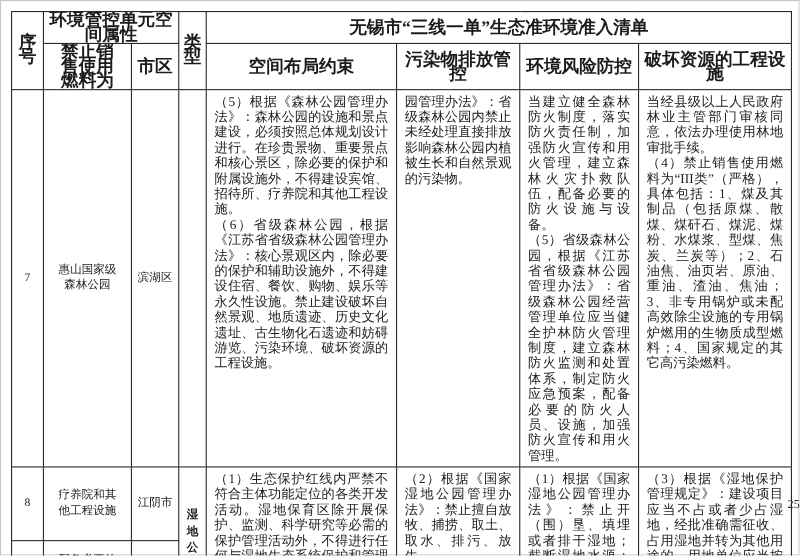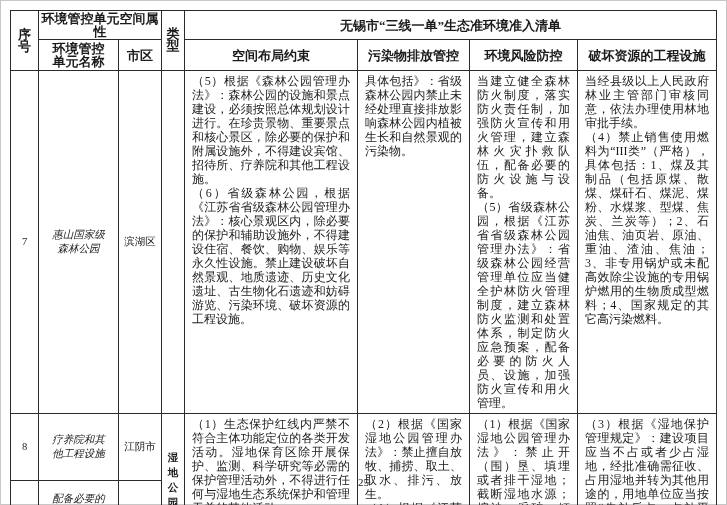--- a/index.html
+++ b/index.html
@@ -5,38 +5,38 @@
   html,body{margin:0;padding:0;}
   body{
     width:727px;height:505px;background:#ffffff;position:relative;overflow:hidden;
     font-family:"Liberation Serif","DejaVu Serif",serif;color:#1b1b1b;
   }
   .page-frame{position:absolute;inset:0;border:1px solid #c6c6c6;pointer-events:none;}
   table.main{
     position:absolute;left:10px;top:10px;border-collapse:collapse;table-layout:fixed;
   }
   th,td{border:1px solid #2a2a2a;box-sizing:border-box;overflow:hidden;}
-  th{font-weight:bold;font-size:13px;line-height:13px;text-align:center;vertical-align:middle;padding:1px 2px;}
+  th{font-weight:bold;font-size:16px;line-height:13px;text-align:center;vertical-align:middle;padding:1px 2px;}
   th.v-cell{padding:1px 6px;line-height:12px;}
   th.type-h{padding:1px 4px;font-family:Liberation Mono, monospace;}
   th.name-h{padding:1px 10px;}
   td.center-cell{font-size:10.5px;line-height:14px;text-align:center;vertical-align:middle;padding:2px 3px;}
-  td.name-cell{padding:2px 12px;font-style:italic;}
+  td.name-cell{padding:2px 12px;}
   td.v-cell{padding:2px 4px;line-height:15px;font-weight:bold;}
   td.body-cell{
     font-size:12px;line-height:14px;text-align:justify;vertical-align:top;padding:3px 7px;
   }
   td.body-cell p{margin:0;}
   tr.hr1{height:17px;}
   tr.hr2{height:31px;}
   tr.r7{height:310px;}
   tr.r8{height:47px;}
   tr.r9{height:47px;}
   .page-number{
-    position:absolute;left:0;right:0;top:476px;text-align:center;
+    position:absolute;left:0;right:0;top:453px;text-align:right;
     font-size:11px;color:#222;
   }
 </style>
 </head>
 <body>
 
 <div class="page-frame"></div>
 
 <table class="main">
   <colgroup>
@@ -50,40 +50,40 @@
       <col style="width:139px">
   </colgroup>
   <thead>
     <tr class="hr1">
       <th rowspan="2" class="v-cell">序号</th>
       <th colspan="2">环境管控单元空间属性</th>
       <th rowspan="2" class="v-cell type-h">类型</th>
       <th colspan="4">无锡市“三线一单”生态准环境准入清单</th>
     </tr>
     <tr class="hr2">
-      <th class="name-h">环境管控单元名称</th>
+      <th class="name-h">禁止销售使用燃料为</th>
       <th>市区</th>
       <th>空间布局约束</th>
       <th>污染物排放管控</th>
       <th>环境风险防控</th>
       <th>破坏资源的工程设施</th>
     </tr>
   </thead>
   <tbody>
     <tr class="r7">
       <td class="center-cell">7</td>
       <td class="center-cell name-cell">惠山国家级森林公园</td>
       <td class="center-cell">滨湖区</td>
       <td class="center-cell"></td>
       <td class="body-cell">
         <p>（5）根据《森林公园管理办法》：森林公园的设施和景点建设，必须按照总体规划设计进行。在珍贵景物、重要景点和核心景区，除必要的保护和附属设施外，不得建设宾馆、招待所、疗养院和其他工程设施。</p>
         <p>（6）省级森林公园，根据《江苏省省级森林公园管理办法》：核心景观区内，除必要的保护和辅助设施外，不得建设住宿、餐饮、购物、娱乐等永久性设施。禁止建设破坏自然景观、地质遗迹、历史文化遗址、古生物化石遗迹和妨碍游览、污染环境、破坏资源的工程设施。</p>
       </td>
       <td class="body-cell">
-        <p>具体包括》：省级森林公园内禁止未经处理直接排放影响森林公园内植被生长和自然景观的污染物。</p>
+        <p>园管理办法》：省级森林公园内禁止未经处理直接排放影响森林公园内植被生长和自然景观的污染物。</p>
       </td>
       <td class="body-cell">
         <p>当建立健全森林防火制度，落实防火责任制，加强防火宣传和用火管理，建立森林火灾扑救队伍，配备必要的防火设施与设备。</p>
         <p>（5）省级森林公园，根据《江苏省省级森林公园管理办法》：省级森林公园经营管理单位应当健全护林防火管理制度，建立森林防火监测和处置体系，制定防火应急预案，配备必要的防火人员、设施，加强防火宣传和用火管理。</p>
       </td>
       <td class="body-cell">
         <p>当经县级以上人民政府林业主管部门审核同意，依法办理使用林地审批手续。</p>
         <p>（4）禁止销售使用燃料为“III类”（严格），具体包括：1、煤及其制品（包括原煤、散煤、煤矸石、煤泥、煤粉、水煤浆、型煤、焦炭、兰炭等）；2、石油焦、油页岩、原油、重油、渣油、焦油；3、非专用锅炉或未配高效除尘设施的专用锅炉燃用的生物质成型燃料；4、国家规定的其它高污染燃料。</p>
       </td>
     </tr>

